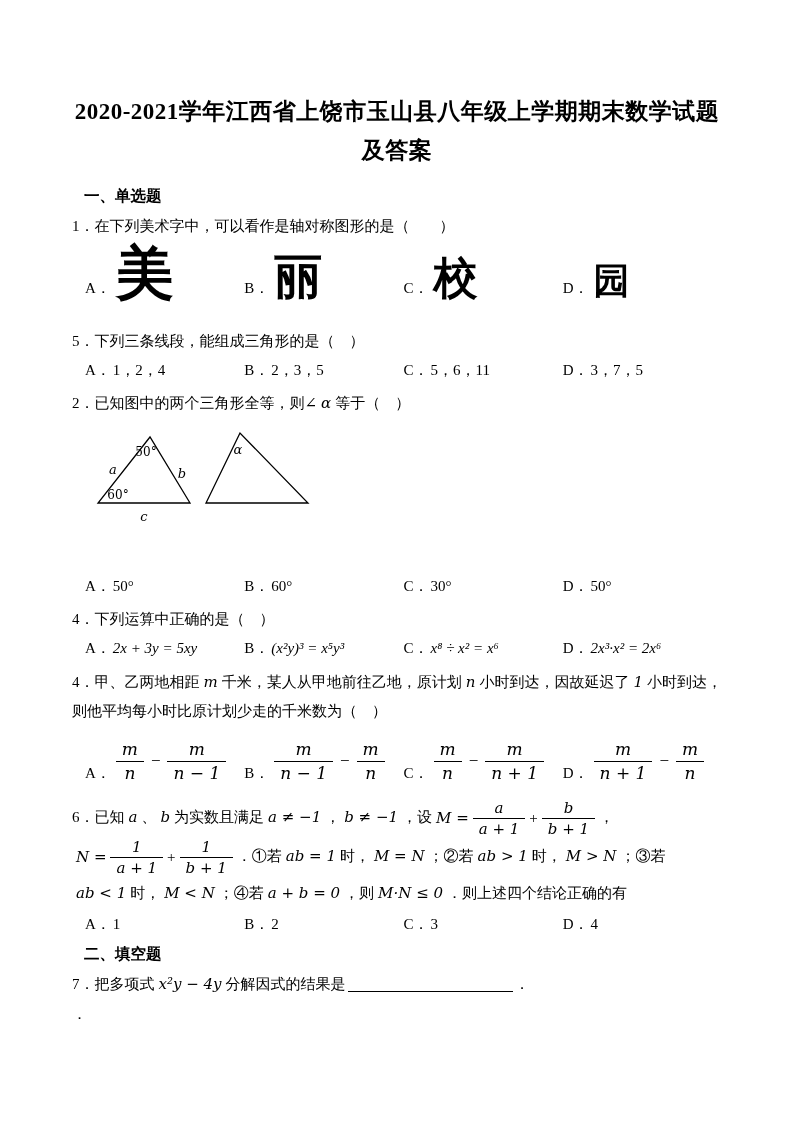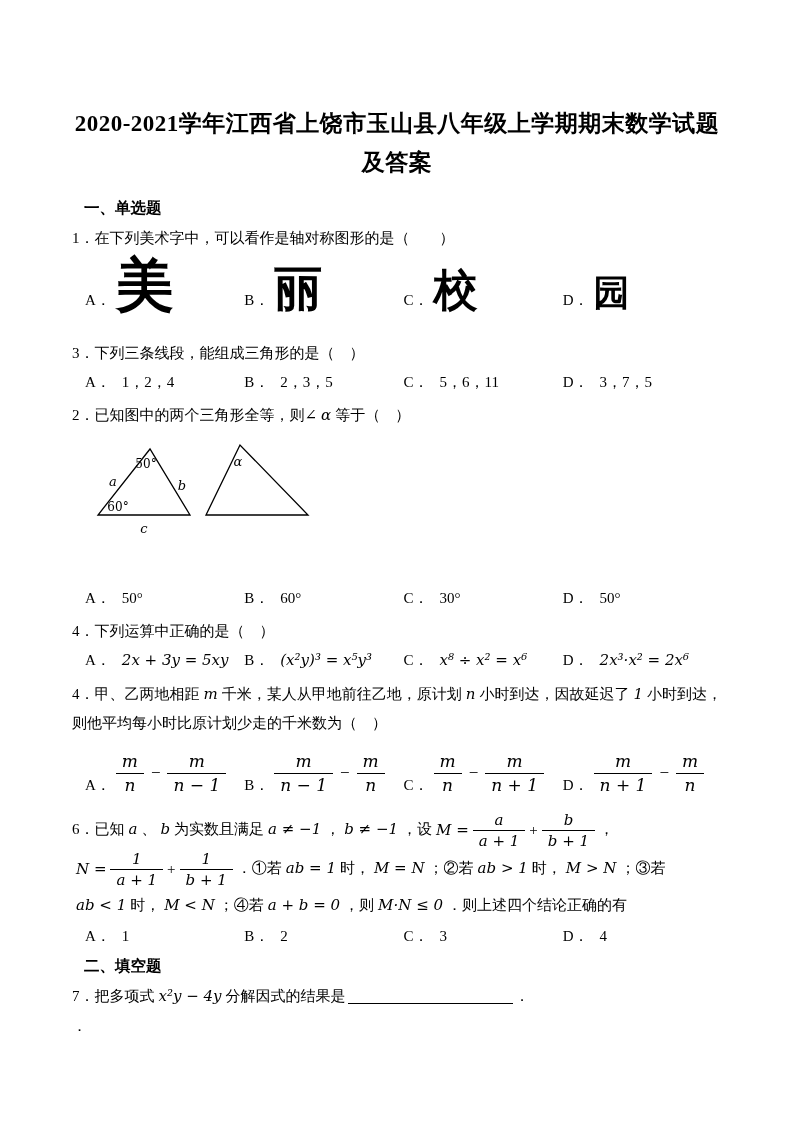--- a/index.html
+++ b/index.html
@@ -2,29 +2,29 @@
 <html><head>
 <meta charset="utf-8">
 <style>
   html,body{margin:0;padding:0;background:#ffffff;}
   .page{
     position:relative;width:794px;height:1123px;box-sizing:border-box;
     padding:92px 72px 30px 72px;background:#fff;color:#000;
     font-family:"Liberation Serif","DejaVu Serif",serif;font-size:15px;overflow:hidden;
   }
   .title{font-size:23px;font-weight:bold;text-align:center;line-height:1.7;
-         margin:12px 0 16px 0;letter-spacing:0.5px;}
+         margin:0 0 16px 0;letter-spacing:0.5px;}
   .section-heading{font-weight:bold;font-size:15.5px;margin:10px 0 6px 12px;}
   .qtext{line-height:1.8;margin:3px 0;}
   p{margin:0;}
   .m{font-style:italic;display:inline-block;margin:0 4px;font-family:"DejaVu Serif","Liberation Serif",serif;}
   .opts-row{display:flex;padding-left:13px;margin:6px 0 10px 0;}
   .opts-row .opt{width:25%;display:flex;align-items:baseline;}
   .opt-label{white-space:nowrap;}
-  .opt-text{margin-left:11px;}
+  .opt-text{margin-left:2px;font-family:Liberation Serif, serif;}
   
   .art-row{display:flex;align-items:baseline;padding-left:13px;margin:4px 0 12px 0;min-height:72px;}
   .art-row .opt{width:25%;display:flex;align-items:baseline;}
   .art-char{font-weight:bold;line-height:1;margin-left:5px;font-family:"DejaVu Serif","Liberation Serif",serif;}
   .art-size-0{font-size:58px;}
   .art-size-1{font-size:48px;}
   .art-size-2{font-size:44px;}
   .art-size-3{font-size:36px;}
   
   .figure{margin:8px 0 44px 16px;display:block;}
@@ -72,21 +72,21 @@
     <div class="opt">
       <span class="opt-label">C．</span>
       <span class="art-char art-size-2">校</span>
     </div>
     <div class="opt">
       <span class="opt-label">D．</span>
       <span class="art-char art-size-3">园</span>
     </div>
   </div>
 
-  <p class="qtext">3．下列三条线段，能组成三角形的是（　）</p>
+  <p class="qtext">5．下列三条线段，能组成三角形的是（　）</p>
   <div class="opts-row">
     <div class="opt">
       <span class="opt-label">A．</span>
       <span class="opt-text">1，2，4</span>
     </div>
     <div class="opt">
       <span class="opt-label">B．</span>
       <span class="opt-text">2，3，5</span>
     </div>
     <div class="opt">

